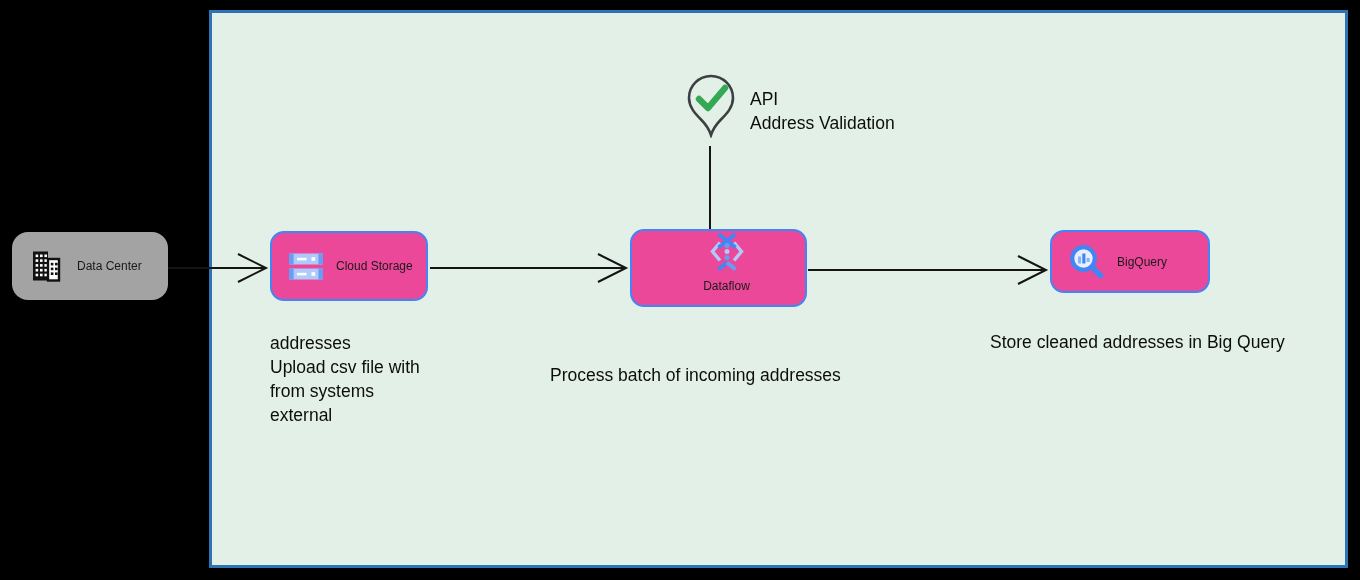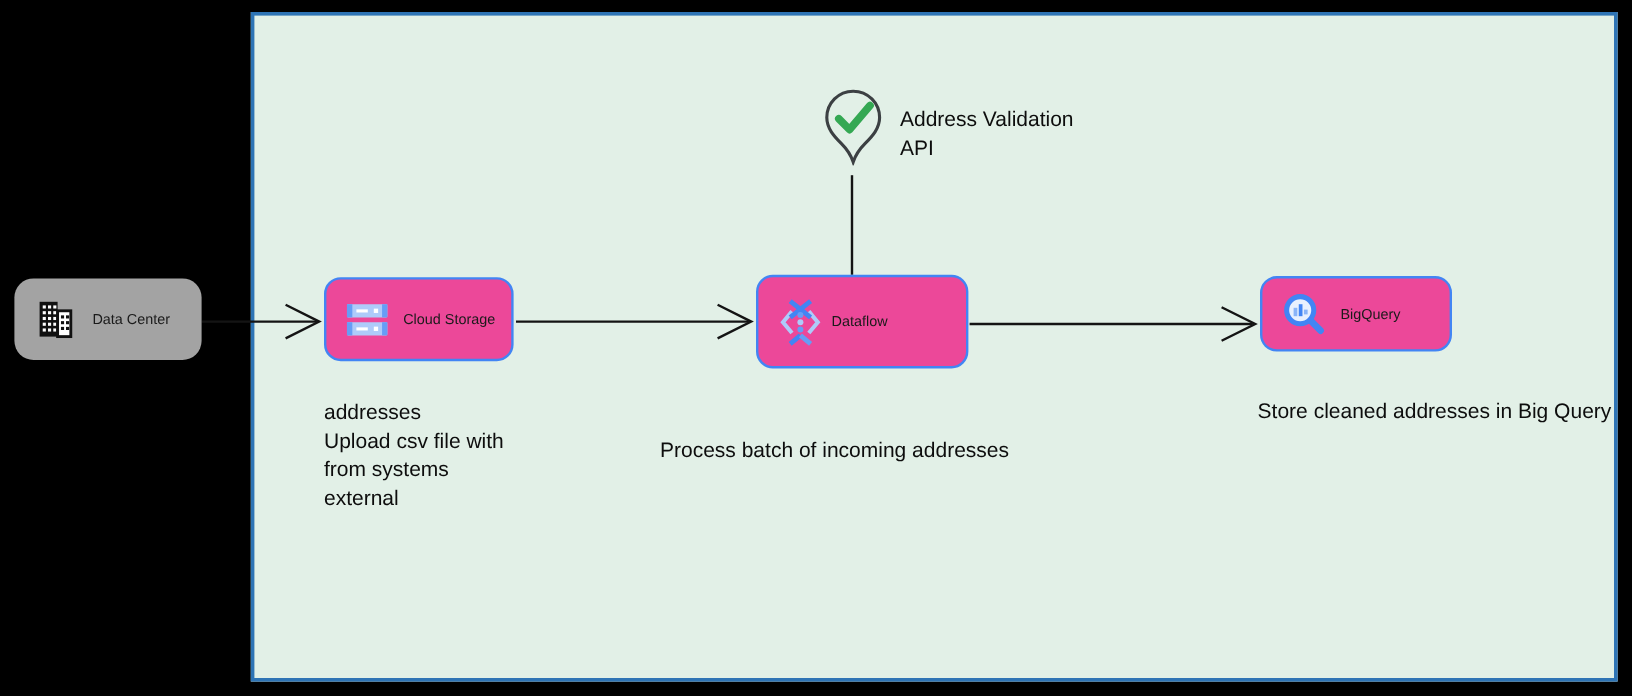--- a/index.html
+++ b/index.html
@@ -39,41 +39,41 @@
     background: #a3a3a3;
     border-radius: 16px;
     padding-left: 18px; gap: 15px;
   }
   .node-gcp {
     background: #ec4899;
     border: 2px solid #4285f4;
     border-radius: 14px;
   }
   .node-storage  { left: 270px;  top: 231px; width: 158px; height: 70px; padding-left: 17px; gap: 13px; }
-  .node-dataflow { left: 630px;  top: 229px; width: 177px; height: 78px; padding-left: 16px; gap: 7px; }
+  .node-dataflow { left: 630px;  top: 229px; width: 177px; height: 78px; padding-left: 16px; gap: 7px; flex-direction: column; }
   .node-bigquery { left: 1050px; top: 230px; width: 160px; height: 63px; padding-left: 16px; gap: 12px; }
 
   .connectors { position: absolute; left: 0; top: 0; width: 1360px; height: 580px; pointer-events: none; }
 
   .pin {
     position: absolute;
     left: 686px; top: 74px;
     width: 50px; height: 64px;
   }
 
   .note {
     position: absolute;
     color: #0d0d0d;
     font-size: 17.5px;
     line-height: 23.5px;
   }
   .note-av     { left: 750px;  top: 88px; }
   .note-upload { left: 270px;  top: 331px; line-height: 24px; }
   .note-process{ left: 550px;  top: 331px; white-space: nowrap; margin-top: 33px; }
-  .note-store  { left: 1048px;  top: 331px; white-space: nowrap; }
+  .note-store  { left: 990px;  top: 331px; white-space: nowrap; }
 </style>
 </head>
 <body>
 
 <div class="stage">
 
   <div class="panel"></div>
 
   <svg class="connectors" viewBox="0 0 1360 580">
     <g stroke="#141414" stroke-width="2" fill="none">
@@ -98,22 +98,22 @@
       </g>
     </g>
   </svg>
 
   <svg class="pin" viewBox="0 0 50 64">
     <path d="M25 2 C12.8 2 3 11.8 3 24 C3 33 9 39.5 15 45.5 C19 49.5 22.5 53.5 25 61 C27.5 53.5 31 49.5 35 45.5 C41 39.5 47 33 47 24 C47 11.8 37.2 2 25 2 Z" fill="none" stroke="#3c4043" stroke-width="2.6"></path>
     <path d="M13 25 L22 34 L39 14" fill="none" stroke="#34a853" stroke-width="6.4" stroke-linecap="round" stroke-linejoin="round"></path>
   </svg>
 
   <div class="note note-av">
+    <div>API</div>
     <div>Address Validation</div>
-    <div>API</div>
   </div>
 
   <div class="node node-datacenter">
     <span class="icon">
       <svg width="32" height="32" viewBox="0 0 32 32">
         <rect x="3" y="1.5" width="15" height="29" fill="#111"></rect>
         <g fill="#fff">
           <rect x="5.6" y="4.5" width="2.6" height="2.6"></rect>
             <rect x="10" y="4.5" width="2.6" height="2.6"></rect>
             <rect x="14.4" y="4.5" width="2.6" height="2.6"></rect>

